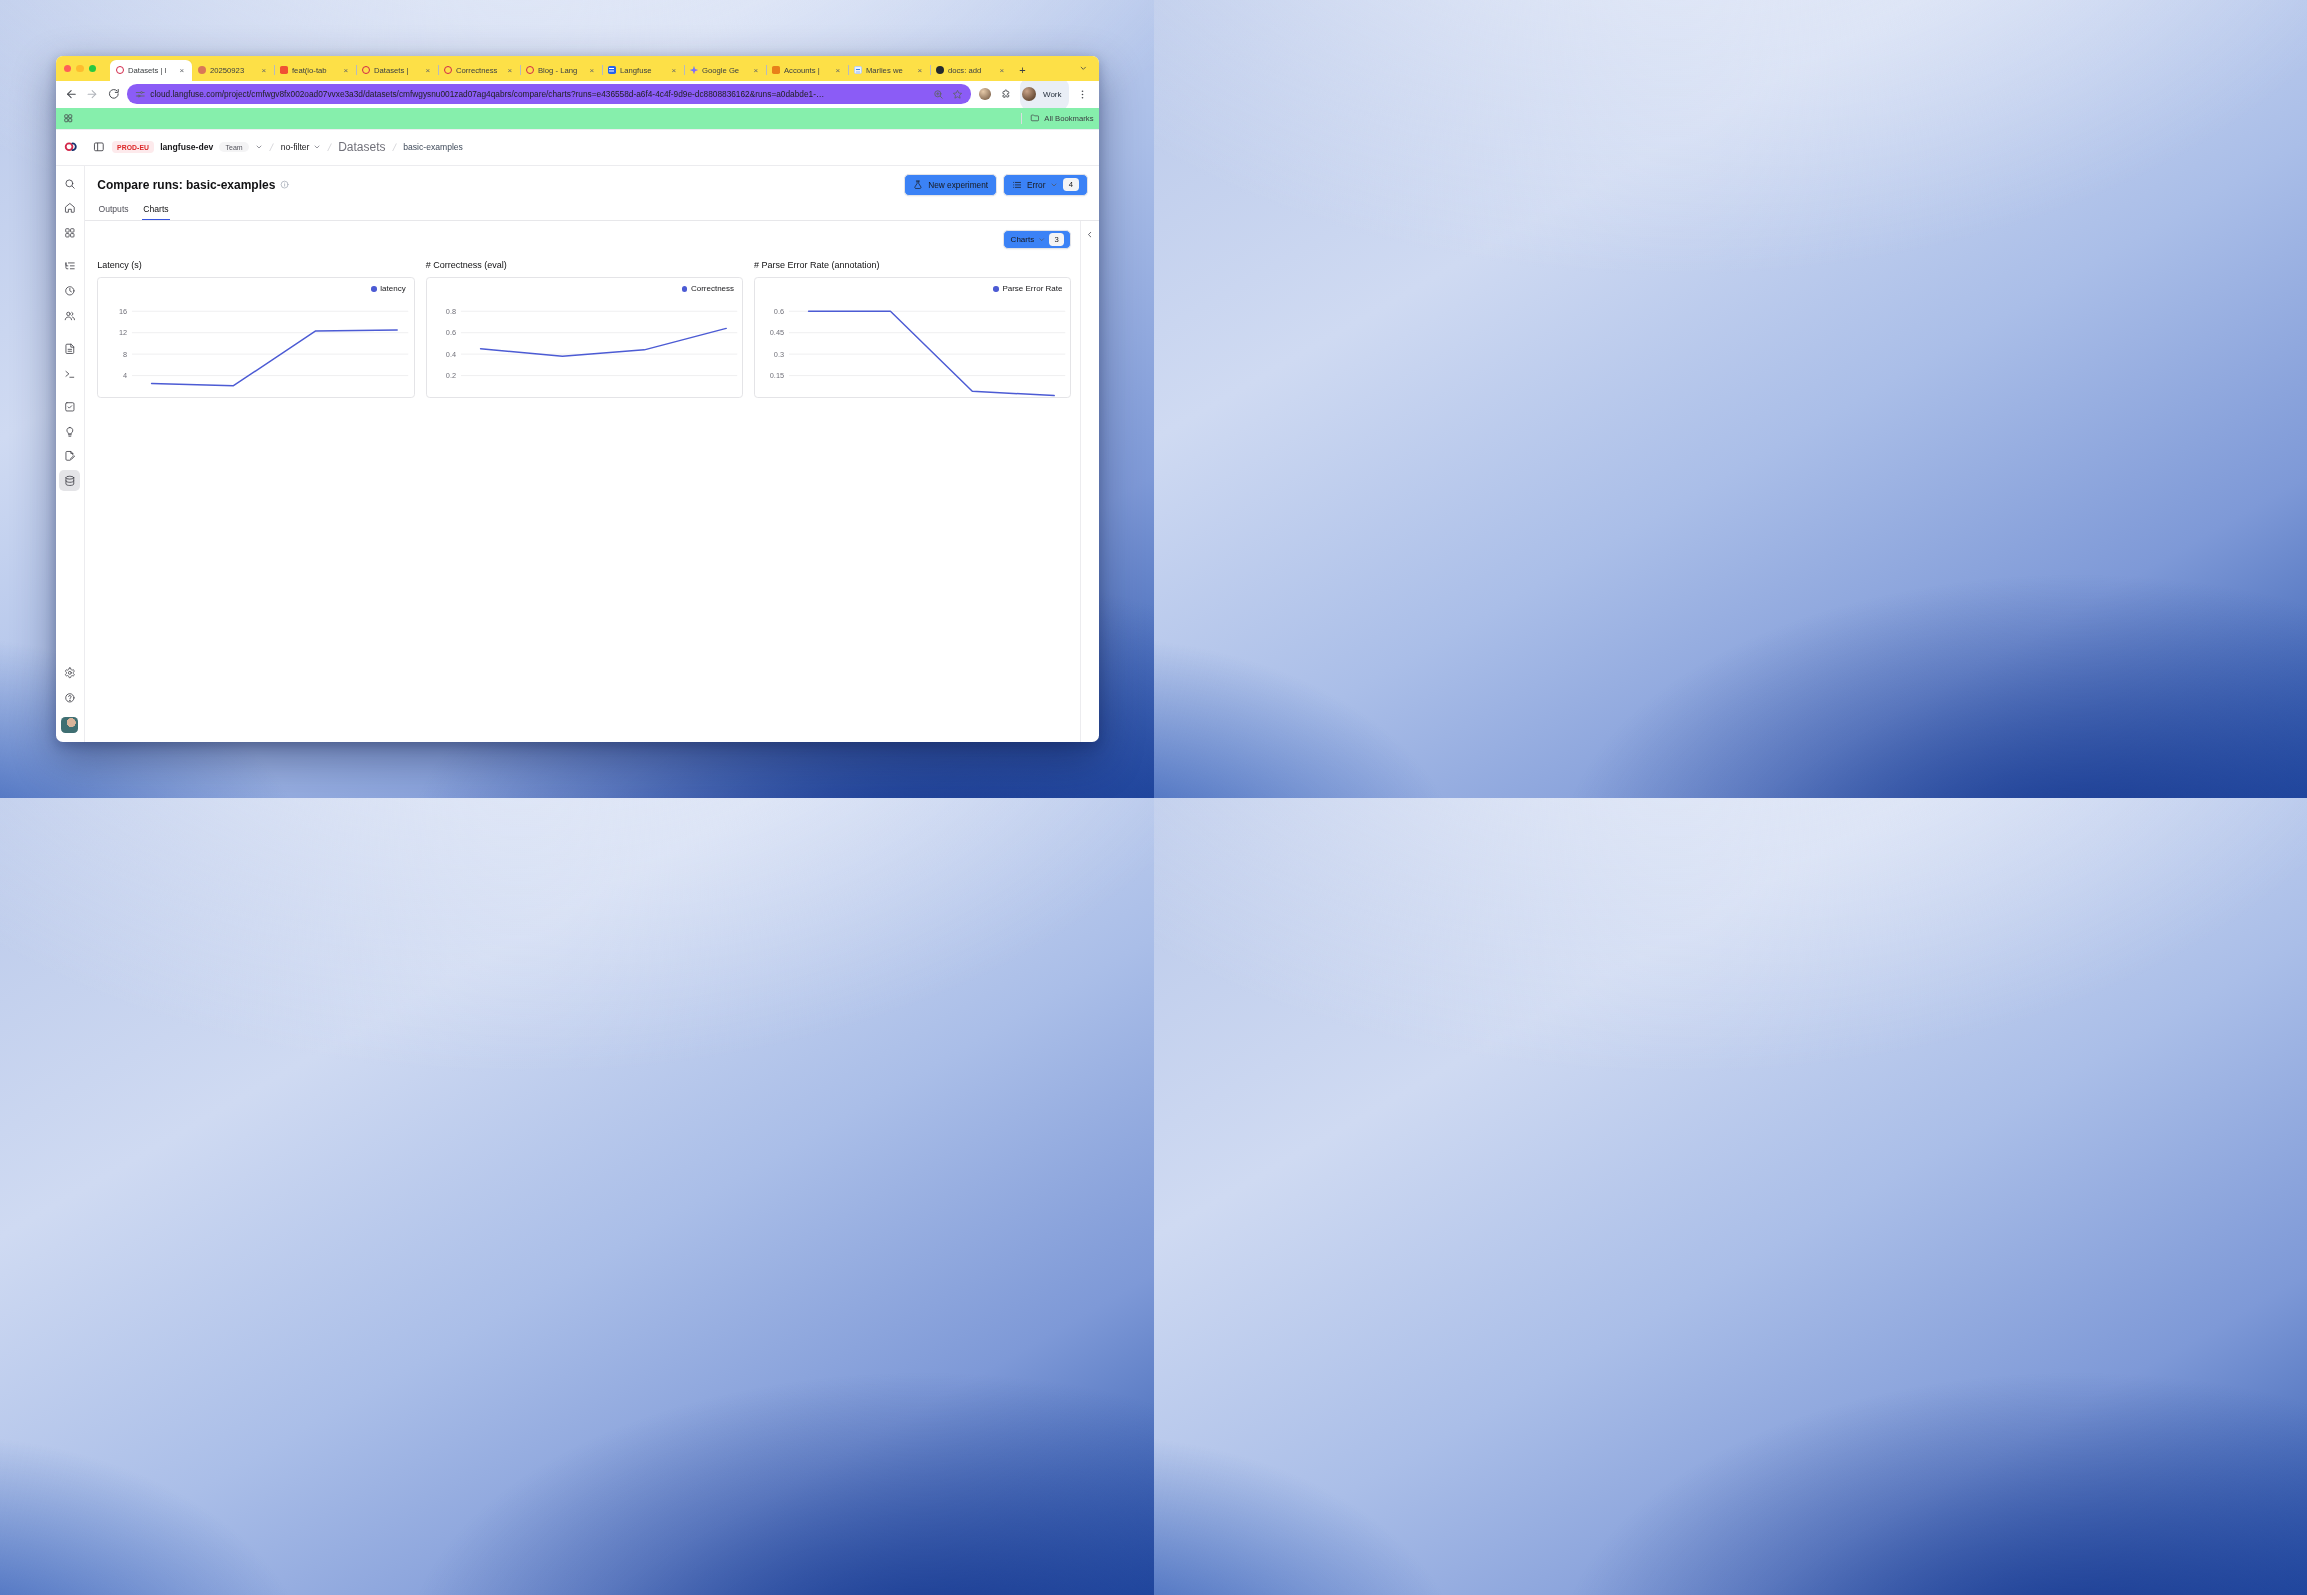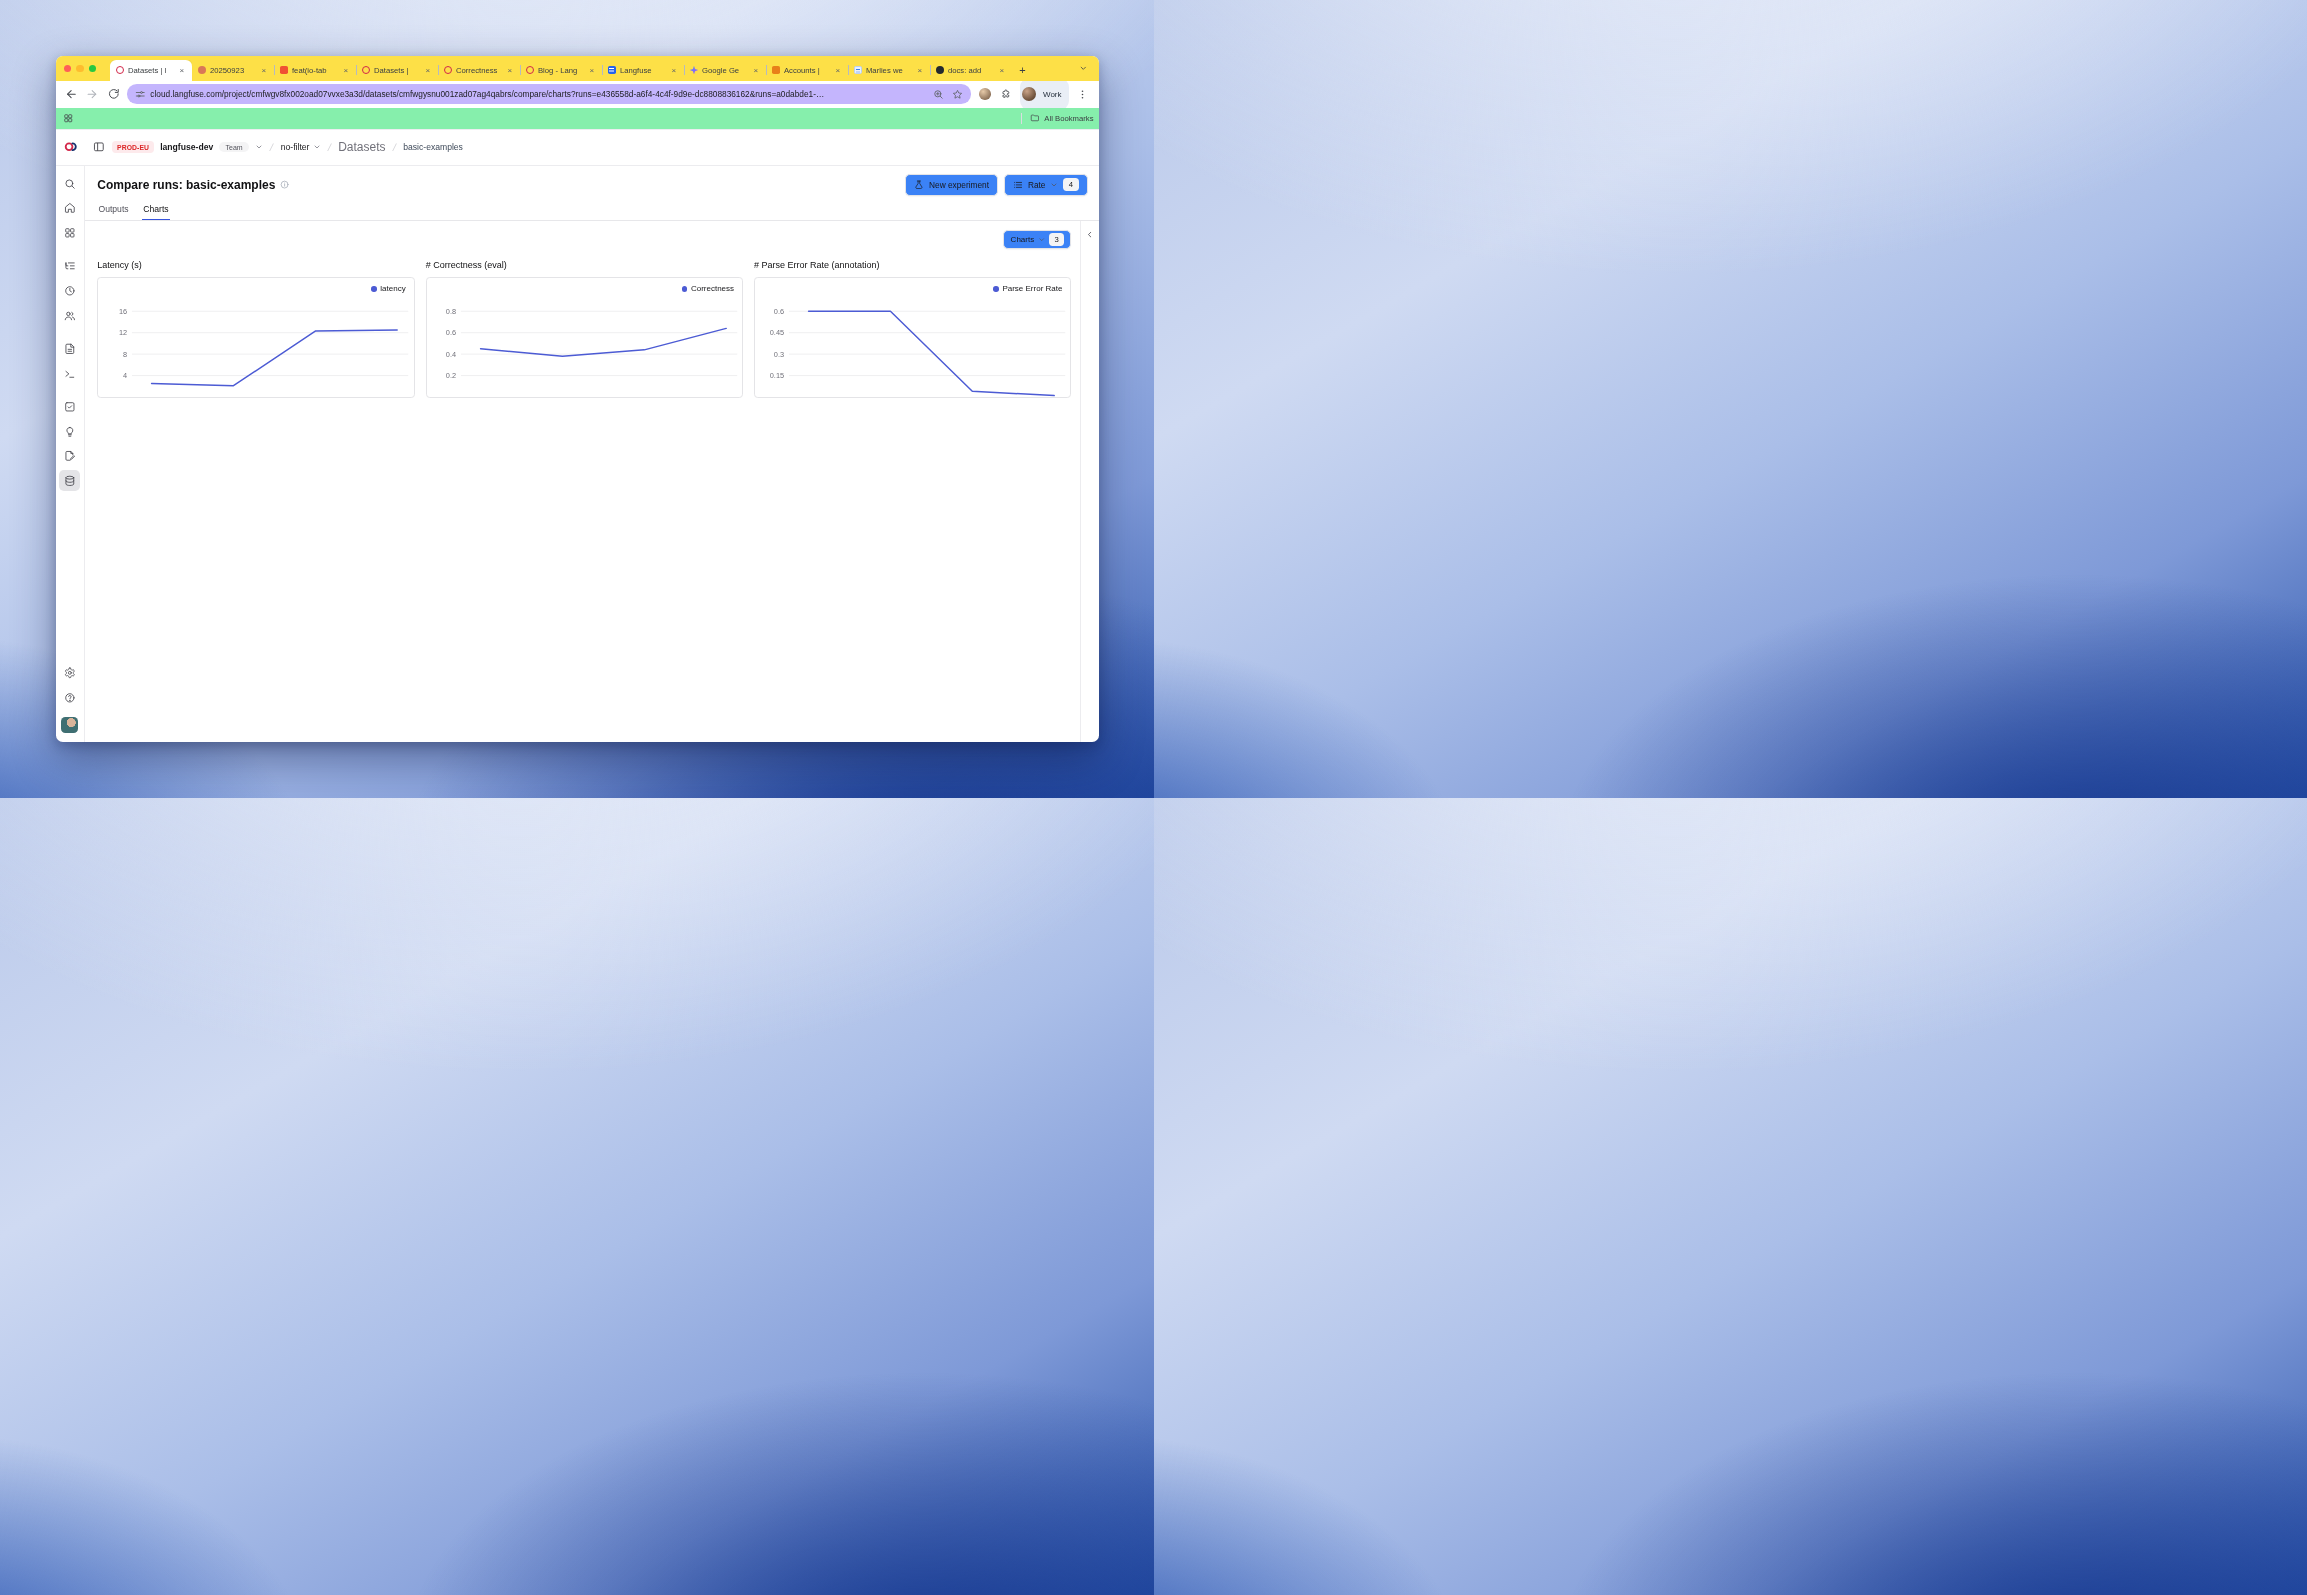--- a/index.html
+++ b/index.html
@@ -46,21 +46,21 @@
     clip-path:polygon(50% 0,62% 38%,100% 50%,62% 62%,50% 100%,38% 62%,0 50%,38% 38%)}
   .fv-cube{background:#e8801a;border-radius:1.8px}
   .fv-doc{background:#eaf1fd;border:0.6px solid #bcd0f0}
   .fv-doc::after{content:'';position:absolute;left:1.2px;top:1.8px;right:1.2px;height:1.2px;background:#3b82f6;box-shadow:0 2.5px 0 #93b8f3}
   .fv-github{border-radius:50%;background:#24292f}
 
   
   .toolbar{height:27px;background:#fff;display:flex;align-items:center;padding:0 8.6px;gap:6.2px;flex:0 0 auto}
   .nav-ic{width:14.8px;height:14.8px;display:flex;align-items:center;justify-content:center;color:#45484d;flex:0 0 auto}
   .nav-ic.dim{color:#b0b4ba}
-  .omnibox{flex:1;height:19.7px;background:#c4b5fd;border-radius:9.8px;display:flex;align-items:center;
+  .omnibox{flex:1;height:19.7px;background:#8b5cf6;border-radius:9.8px;display:flex;align-items:center;
     padding:0 6.2px 0 7.4px;gap:4.9px;min-width:0}
   .url{flex:1;font-size:8.3px;color:#202124;white-space:nowrap;overflow:hidden;text-overflow:ellipsis}
   .profile-chip{height:32px;border-radius:9.2px;background:#e9eef6;display:flex;align-items:center;gap:7px;
     padding:0 7.4px 0 2.5px;font-size:8px;color:#1f2937;flex:0 0 auto}
   .chip-avatar{width:14px;height:14px;border-radius:50%;background:radial-gradient(circle at 35% 30%,#c9a287,#6b4f3a 70%)}
 
   
   .bookmarks{height:21px;background:#86efac;display:flex;align-items:center;padding:0 5px;gap:6.2px;flex:0 0 auto}
   .bm-right{margin-left:auto;display:flex;align-items:center;gap:4.9px;font-size:7.7px;color:#3c4043}
   .bm-sep{width:0.6px;height:11px;background:#dadce0;margin-right:3.7px}
@@ -424,21 +424,21 @@
               <svg class="ic" width="9.8" height="9.8" viewBox="0 0 24 24" fill="none" stroke="#18181b" stroke-width="1.7" stroke-linecap="round" stroke-linejoin="round">
                   <path d="M10 2.5v6L4.8 16.8c-1 1.9.4 4.2 2.6 4.2h9.2c2.2 0 3.6-2.3 2.6-4.2L14 8.5v-6"></path>
                   <path d="M8.2 2.5h7.6"></path>
                 </svg>
               <span>New experiment</span>
             </button>
             <button class="btn">
               <svg class="ic" width="9.8" height="9.8" viewBox="0 0 24 24" fill="none" stroke="#18181b" stroke-width="1.8" stroke-linecap="round">
                   <path d="M8 6h13M8 12h13M8 18h13M3.5 6h.01M3.5 12h.01M3.5 18h.01"></path>
                 </svg>
-              <span>Rate</span>
+              <span>Error</span>
               <svg class="ic" width="8" height="8" viewBox="0 0 24 24" fill="none" stroke="#52525b" stroke-width="2.2" stroke-linecap="round" stroke-linejoin="round">
                   <path d="M6 9l6 6 6-6"></path>
                 </svg>
               <span class="count-badge">4</span>
             </button>
           </div>
         </div>
 
         <div class="page-tabs">
           <span class="ptab">Outputs</span>

